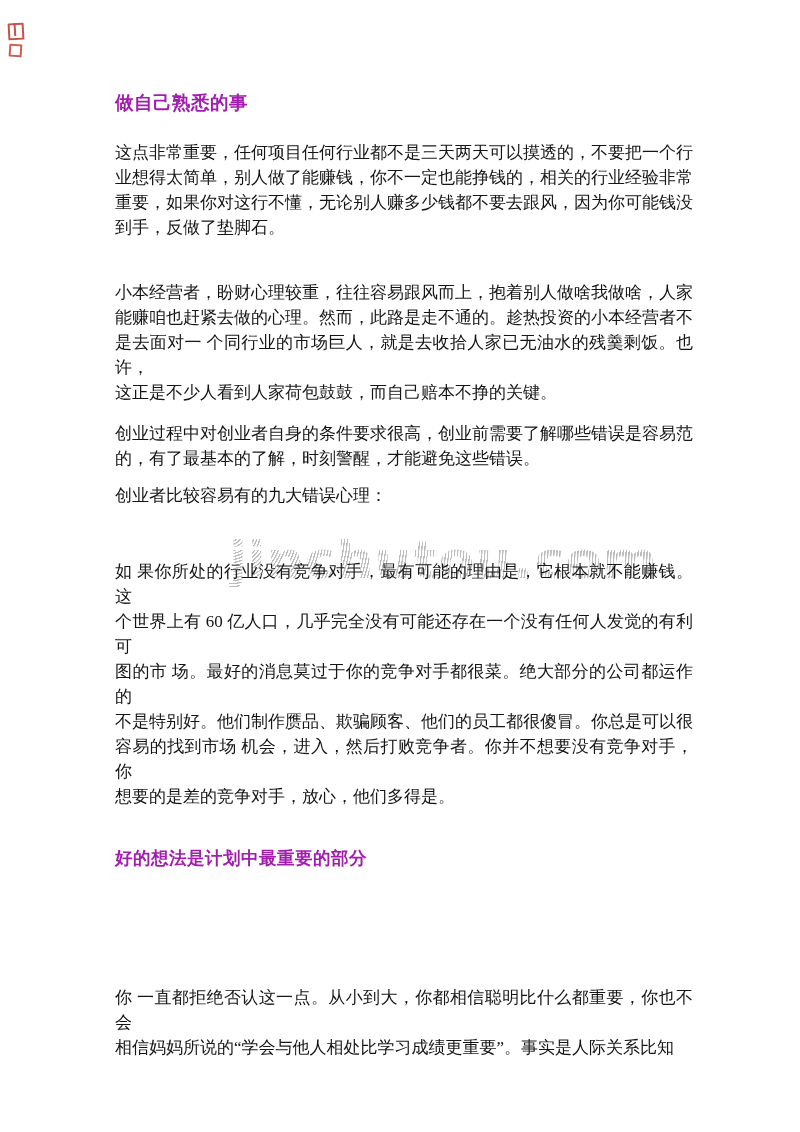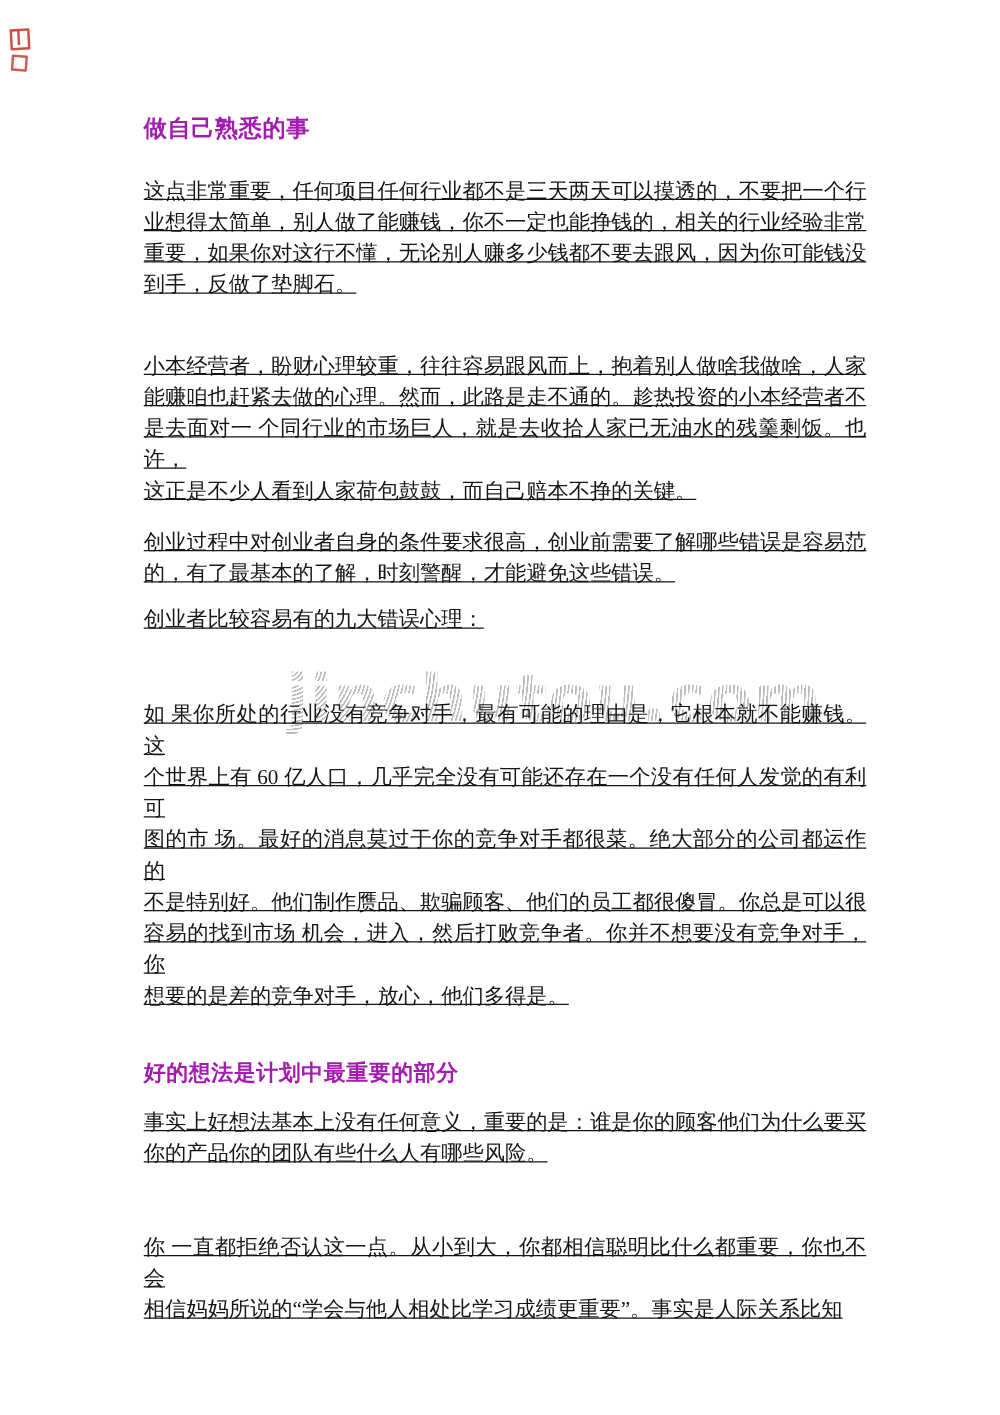--- a/index.html
+++ b/index.html
@@ -36,21 +36,20 @@
   }
   .doc-heading-main {
     font-size: 18.5px;
   }
   .doc-paragraph {
     font-size: 17px;
     line-height: 25px;
     white-space: pre-line;
     text-align: justify;
     color: #151515;
-    text-decoration: underline;
   }
   .watermark {
     position: absolute;
     left: 181px;
     top: 531px;
     z-index: 1;
     font-family: "DejaVu Sans", "Liberation Sans", sans-serif;
     font-weight: bold;
     font-size: 52px;
     line-height: 58px;
@@ -139,20 +138,18 @@
 个世界上有 60 亿人口，几乎完全没有可能还存在一个没有任何人发觉的有利可
 图的市 场。最好的消息莫过于你的竞争对手都很菜。绝大部分的公司都运作的
 不是特别好。他们制作赝品、欺骗顾客、他们的员工都很傻冒。你总是可以很
 容易的找到市场 机会，进入，然后打败竞争者。你并不想要没有竞争对手，你
 想要的是差的竞争对手，放心，他们多得是。</div>
 
 
 
   <div class="doc-block doc-heading" style="top:846px">好的想法是计划中最重要的部分</div>
 
-  <div class="doc-block doc-paragraph" style="top:885px">事实上好想法基本上没有任何意义，重要的是：谁是你的顾客他们为什么要买
-你的产品你的团队有些什么人有哪些风险。</div>
 
 
   <div class="doc-block doc-paragraph" style="top:985px">你 一直都拒绝否认这一点。从小到大，你都相信聪明比什么都重要，你也不会
 相信妈妈所说的“学会与他人相处比学习成绩更重要”。事实是人际关系比知</div>
 
 </div>
 
 </body></html>

